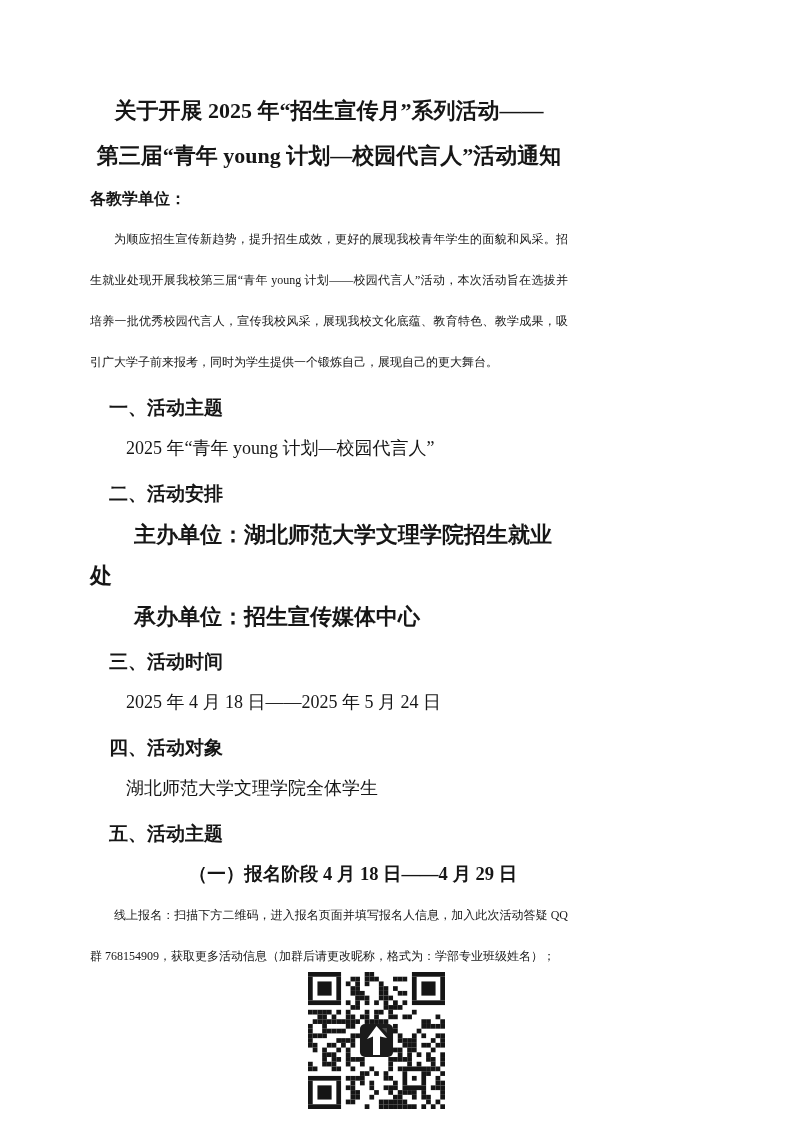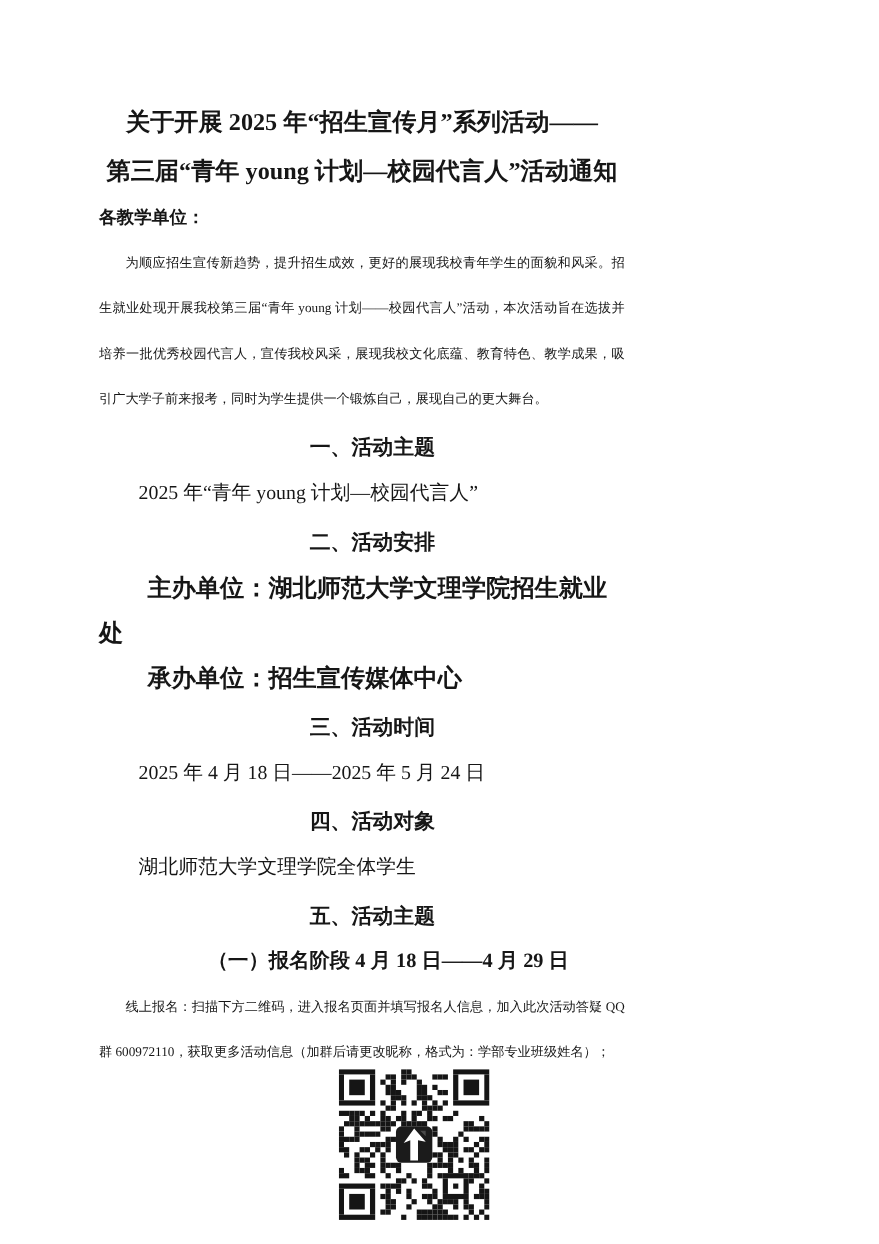--- a/index.html
+++ b/index.html
@@ -34,21 +34,20 @@
     text-align: justify;
     text-indent: 2em;
   }
   .heading {
     font-family: "Liberation Sans", "DejaVu Sans", sans-serif;
     font-size: 19px;
     font-weight: 700;
     line-height: 41px;
     margin-top: 4px;
     text-indent: 1em;
-    text-align: center;
   }
   .line {
     font-size: 18px;
     line-height: 41px;
     text-indent: 2em;
   }
   .kai {
     font-weight: 700;
     font-size: 22px;
   }
@@ -96,21 +95,21 @@
   <div class="line">2025 年 4 月 18 日——2025 年 5 月 24 日</div>
 
   <div class="heading">四、活动对象</div>
 
   <div class="line">湖北师范大学文理学院全体学生</div>
 
   <div class="heading">五、活动主题</div>
 
   <div class="sub-kai">（一）报名阶段 4 月 18 日——4 月 29 日</div>
 
-  <p class="body-par">线上报名：扫描下方二维码，进入报名页面并填写报名人信息，加入此次活动答疑 QQ 群 600972110，获取更多活动信息（加群后请更改昵称，格式为：学部专业班级姓名）；</p>
+  <p class="body-par">线上报名：扫描下方二维码，进入报名页面并填写报名人信息，加入此次活动答疑 QQ 群 768154909，获取更多活动信息（加群后请更改昵称，格式为：学部专业班级姓名）；</p>
 
   <div class="qr">
       <svg xmlns="http://www.w3.org/2000/svg" width="137" height="137" viewBox="0 0 137 137">
         <rect width="137" height="137" fill="#ffffff"></rect>
         <rect x="0" y="0" width="33.06896551724138" height="4.724137931034483" fill="#151515"></rect>
         <rect x="0" y="28.344827586206897" width="33.06896551724138" height="4.724137931034483" fill="#151515"></rect>
         <rect x="0" y="4.724137931034483" width="4.724137931034483" height="23.620689655172416" fill="#151515"></rect>
         <rect x="28.344827586206897" y="4.724137931034483" width="4.724137931034483" height="23.620689655172416" fill="#151515"></rect>
         <rect x="9.448275862068966" y="9.448275862068966" width="14.172413793103448" height="14.172413793103448" fill="#151515"></rect>
         <rect x="103.93103448275863" y="0" width="33.06896551724138" height="4.724137931034483" fill="#151515"></rect>

